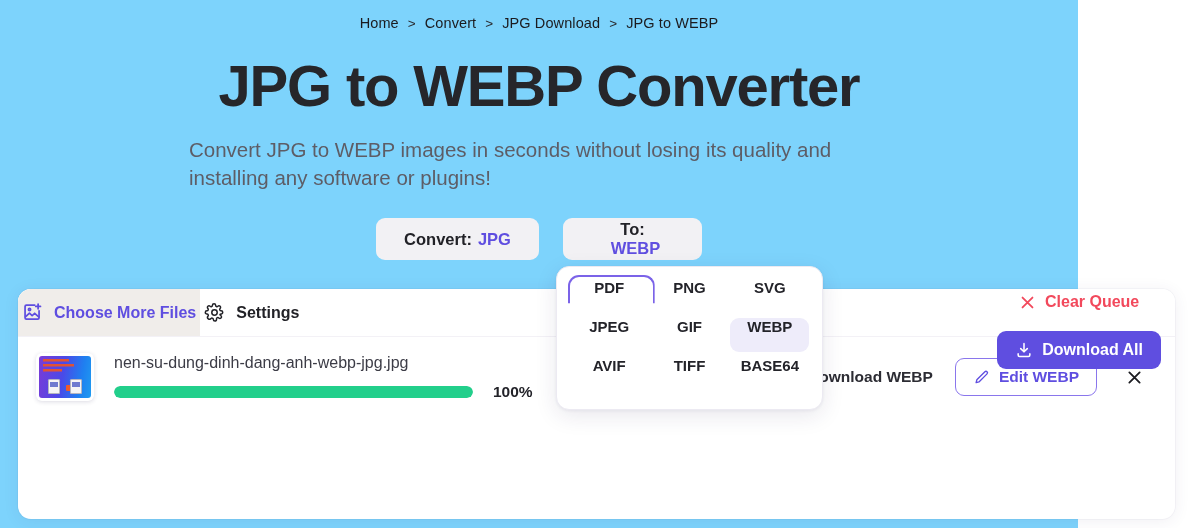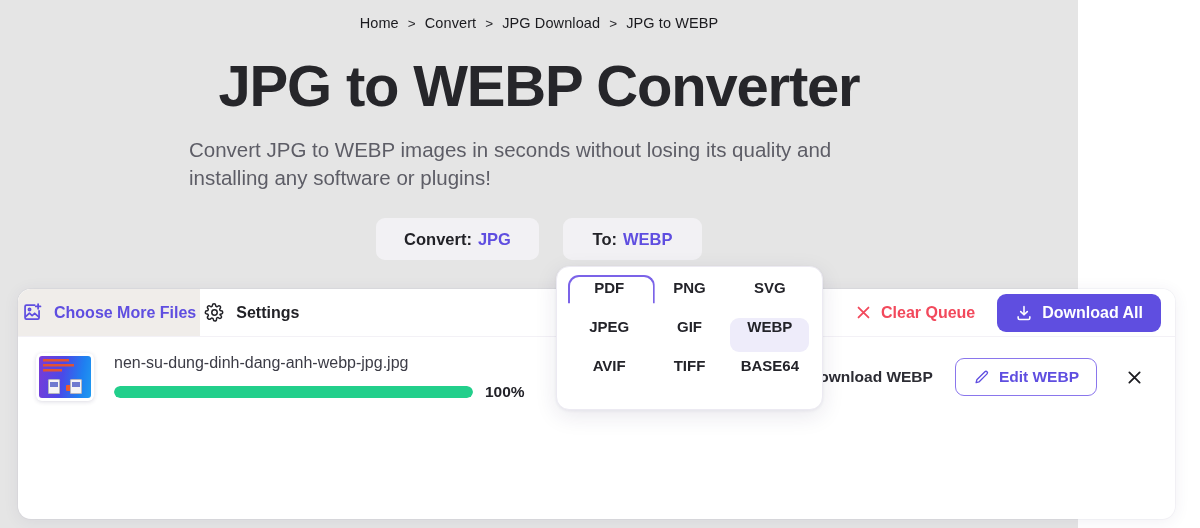--- a/index.html
+++ b/index.html
@@ -9,21 +9,21 @@
     height: 528px;
     background: #ffffff;
     font-family: "Liberation Sans", sans-serif;
     overflow: hidden;
   }
 
   .page {
     position: relative;
     width: 1078px;
     height: 528px;
-    background: #e5e5e5;
+    background: #7dd3fc;
   }
 
   
   .breadcrumb {
     display: flex;
     justify-content: center;
     align-items: center;
     gap: 9px;
     padding-top: 15px;
     font-size: 14.5px;
@@ -69,21 +69,21 @@
     display: flex;
     align-items: center;
     justify-content: center;
     font-size: 16.5px;
     font-weight: 700;
     color: #222227;
     cursor: pointer;
     user-select: none;
   }
   .pill.convert { width: 163px; }
-  .pill.to { width: 139px; }
+  .pill.to { width: 139px; flex-direction: column; }
   .pill .val { color: #5f4ee0; margin-left: 6px; }
 
   
   .fmt-panel {
     position: absolute;
     left: 556px;
     top: 266px;
     width: 267px;
     height: 144px;
     background: #ffffff;
@@ -161,20 +161,21 @@
   .tb-tab.choose { color: #5f4ee0; }
   .tb-tab.settings { color: #222227; }
 
   .tb-spacer { flex: 1; }
 
   .tb-right {
     display: flex;
     align-items: center;
     gap: 16px;
     padding-right: 14px;
+    flex-direction: column;
   }
   .clear-queue {
     display: flex;
     align-items: center;
     gap: 9px;
     color: #f2495c;
     font-size: 16px;
     font-weight: 700;
     cursor: pointer;
     user-select: none;
@@ -264,21 +265,21 @@
   .file-name {
     font-size: 16px;
     color: #3c3c46;
     font-weight: 400;
     white-space: nowrap;
     margin-bottom: 11px;
   }
   .bar-wrap {
     display: flex;
     align-items: center;
-    gap: 12px;
+    gap: 20px;
   }
   .bar-track {
     width: 359px;
     height: 12px;
     border-radius: 7px;
     background: #eef0f2;
     overflow: hidden;
   }
   .bar-fill {
     height: 100%;

